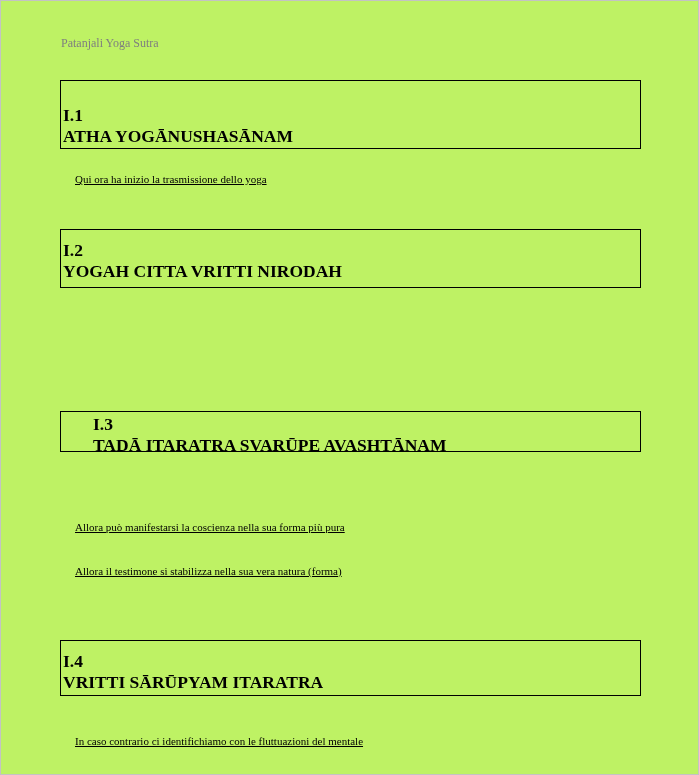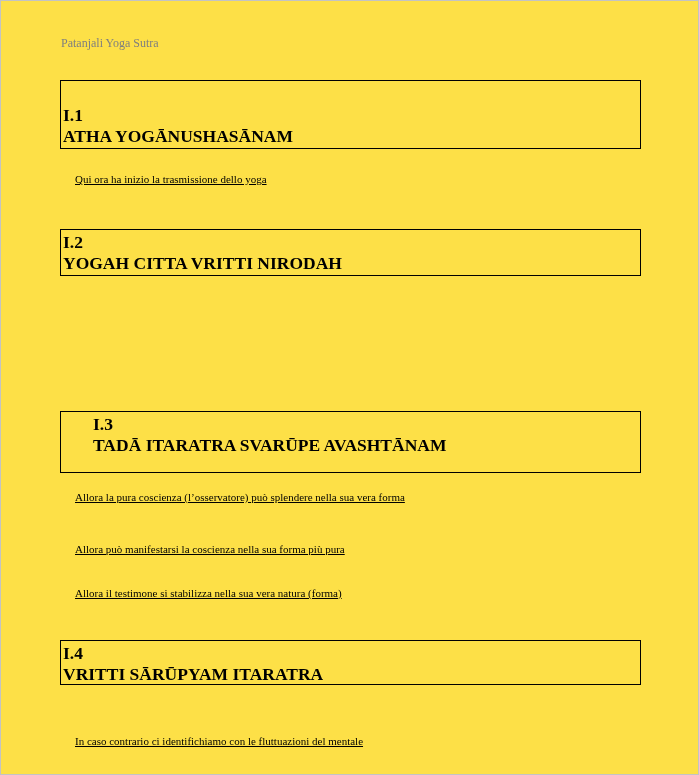--- a/index.html
+++ b/index.html
@@ -15,21 +15,21 @@
       font-family: "Liberation Serif", "DejaVu Serif", serif;
       color: #000000;
     }
     .page {
       position: absolute;
       left: 0;
       top: 0;
       width: 697px;
       height: 773px;
       border: 1px solid #c3c3c3;
-      background: #fde047;
+      background: #bef264;
     }
     .running-header {
       position: absolute;
       left: 60px;
       top: 35px;
       font-size: 12px;
       line-height: 14px;
       color: #7f7f7f;
       white-space: nowrap;
     }
@@ -69,36 +69,35 @@
   <div class="running-header">Patanjali Yoga Sutra</div>
 
   <div class="sutra-box" style="top:79px; height:69px; padding-top:24px;">
     <span class="num">I.1</span>
     <span class="title">ATHA YOGĀNUSHASĀNAM</span>
   </div>
   <div class="para" style="top:168px;">
     <span>Qui ora ha inizio la trasmissione dello yoga</span>
   </div>
 
-  <div class="sutra-box" style="top:228px; height:47px; padding-top:2px;">
+  <div class="sutra-box" style="top:228px; height:59px; padding-top:10px;">
     <span class="num">I.2</span>
     <span class="title">YOGAH CITTA VRITTI NIRODAH</span>
   </div>
 
-  <div class="sutra-box" style="top:410px; height:62px; padding-top:2px;padding-left:32px;">
+  <div class="sutra-box" style="top:410px; height:41px; padding-top:2px;padding-left:32px;">
     <span class="num">I.3</span>
     <span class="title">TADĀ ITARATRA SVARŪPE  AVASHTĀNAM</span>
   </div>
   <div class="para" style="top:485px; line-height:22px;">
-    <span style="margin-bottom:22px;">Allora la pura coscienza (l’osservatore) può splendere nella sua vera forma</span>
     <span style="margin-bottom:22px;margin-top:30px;">Allora può manifestarsi la coscienza nella sua forma più pura</span>
     <span>Allora il testimone si stabilizza nella sua vera natura (forma)</span>
   </div>
 
-  <div class="sutra-box" style="top:639px; height:45px; padding-top:2px;">
+  <div class="sutra-box" style="top:639px; height:56px; padding-top:10px;">
     <span class="num">I.4</span>
     <span class="title">VRITTI SĀRŪPYAM ITARATRA</span>
   </div>
   <div class="para" style="top:730px;">
     <span>In caso contrario ci identifichiamo con le fluttuazioni del mentale</span>
   </div>
 
 </div>
 
 </body></html>

